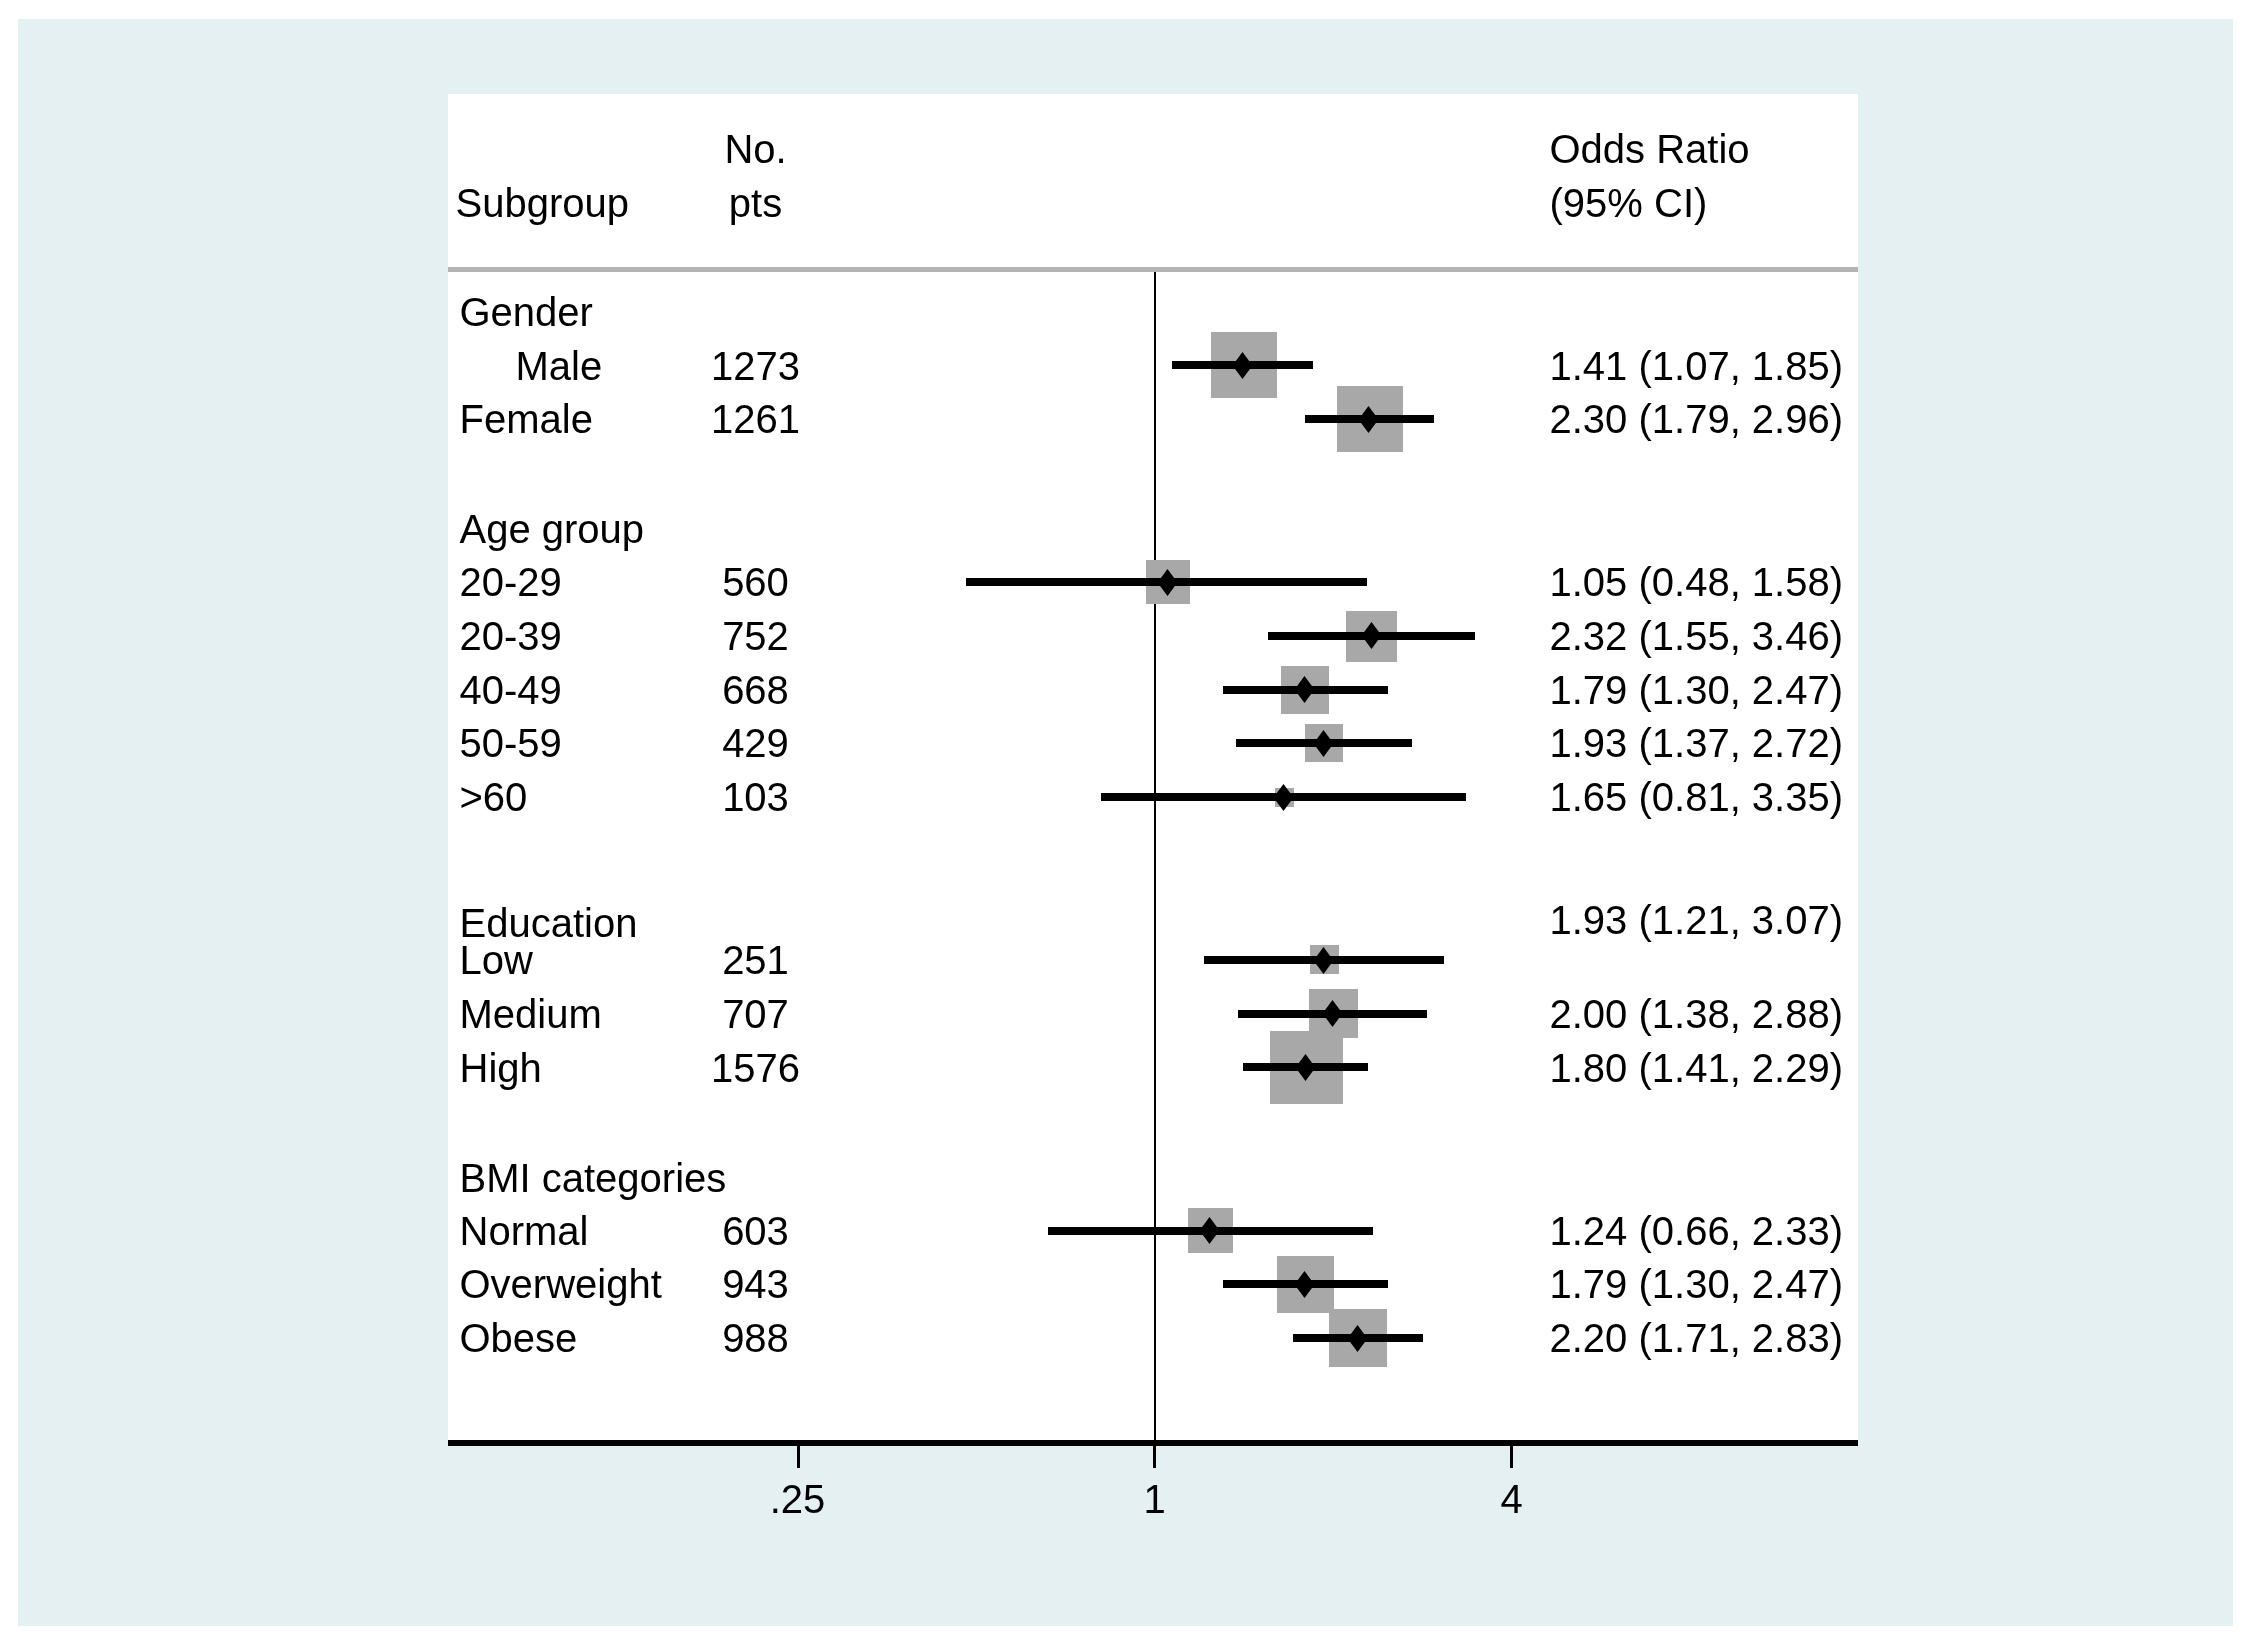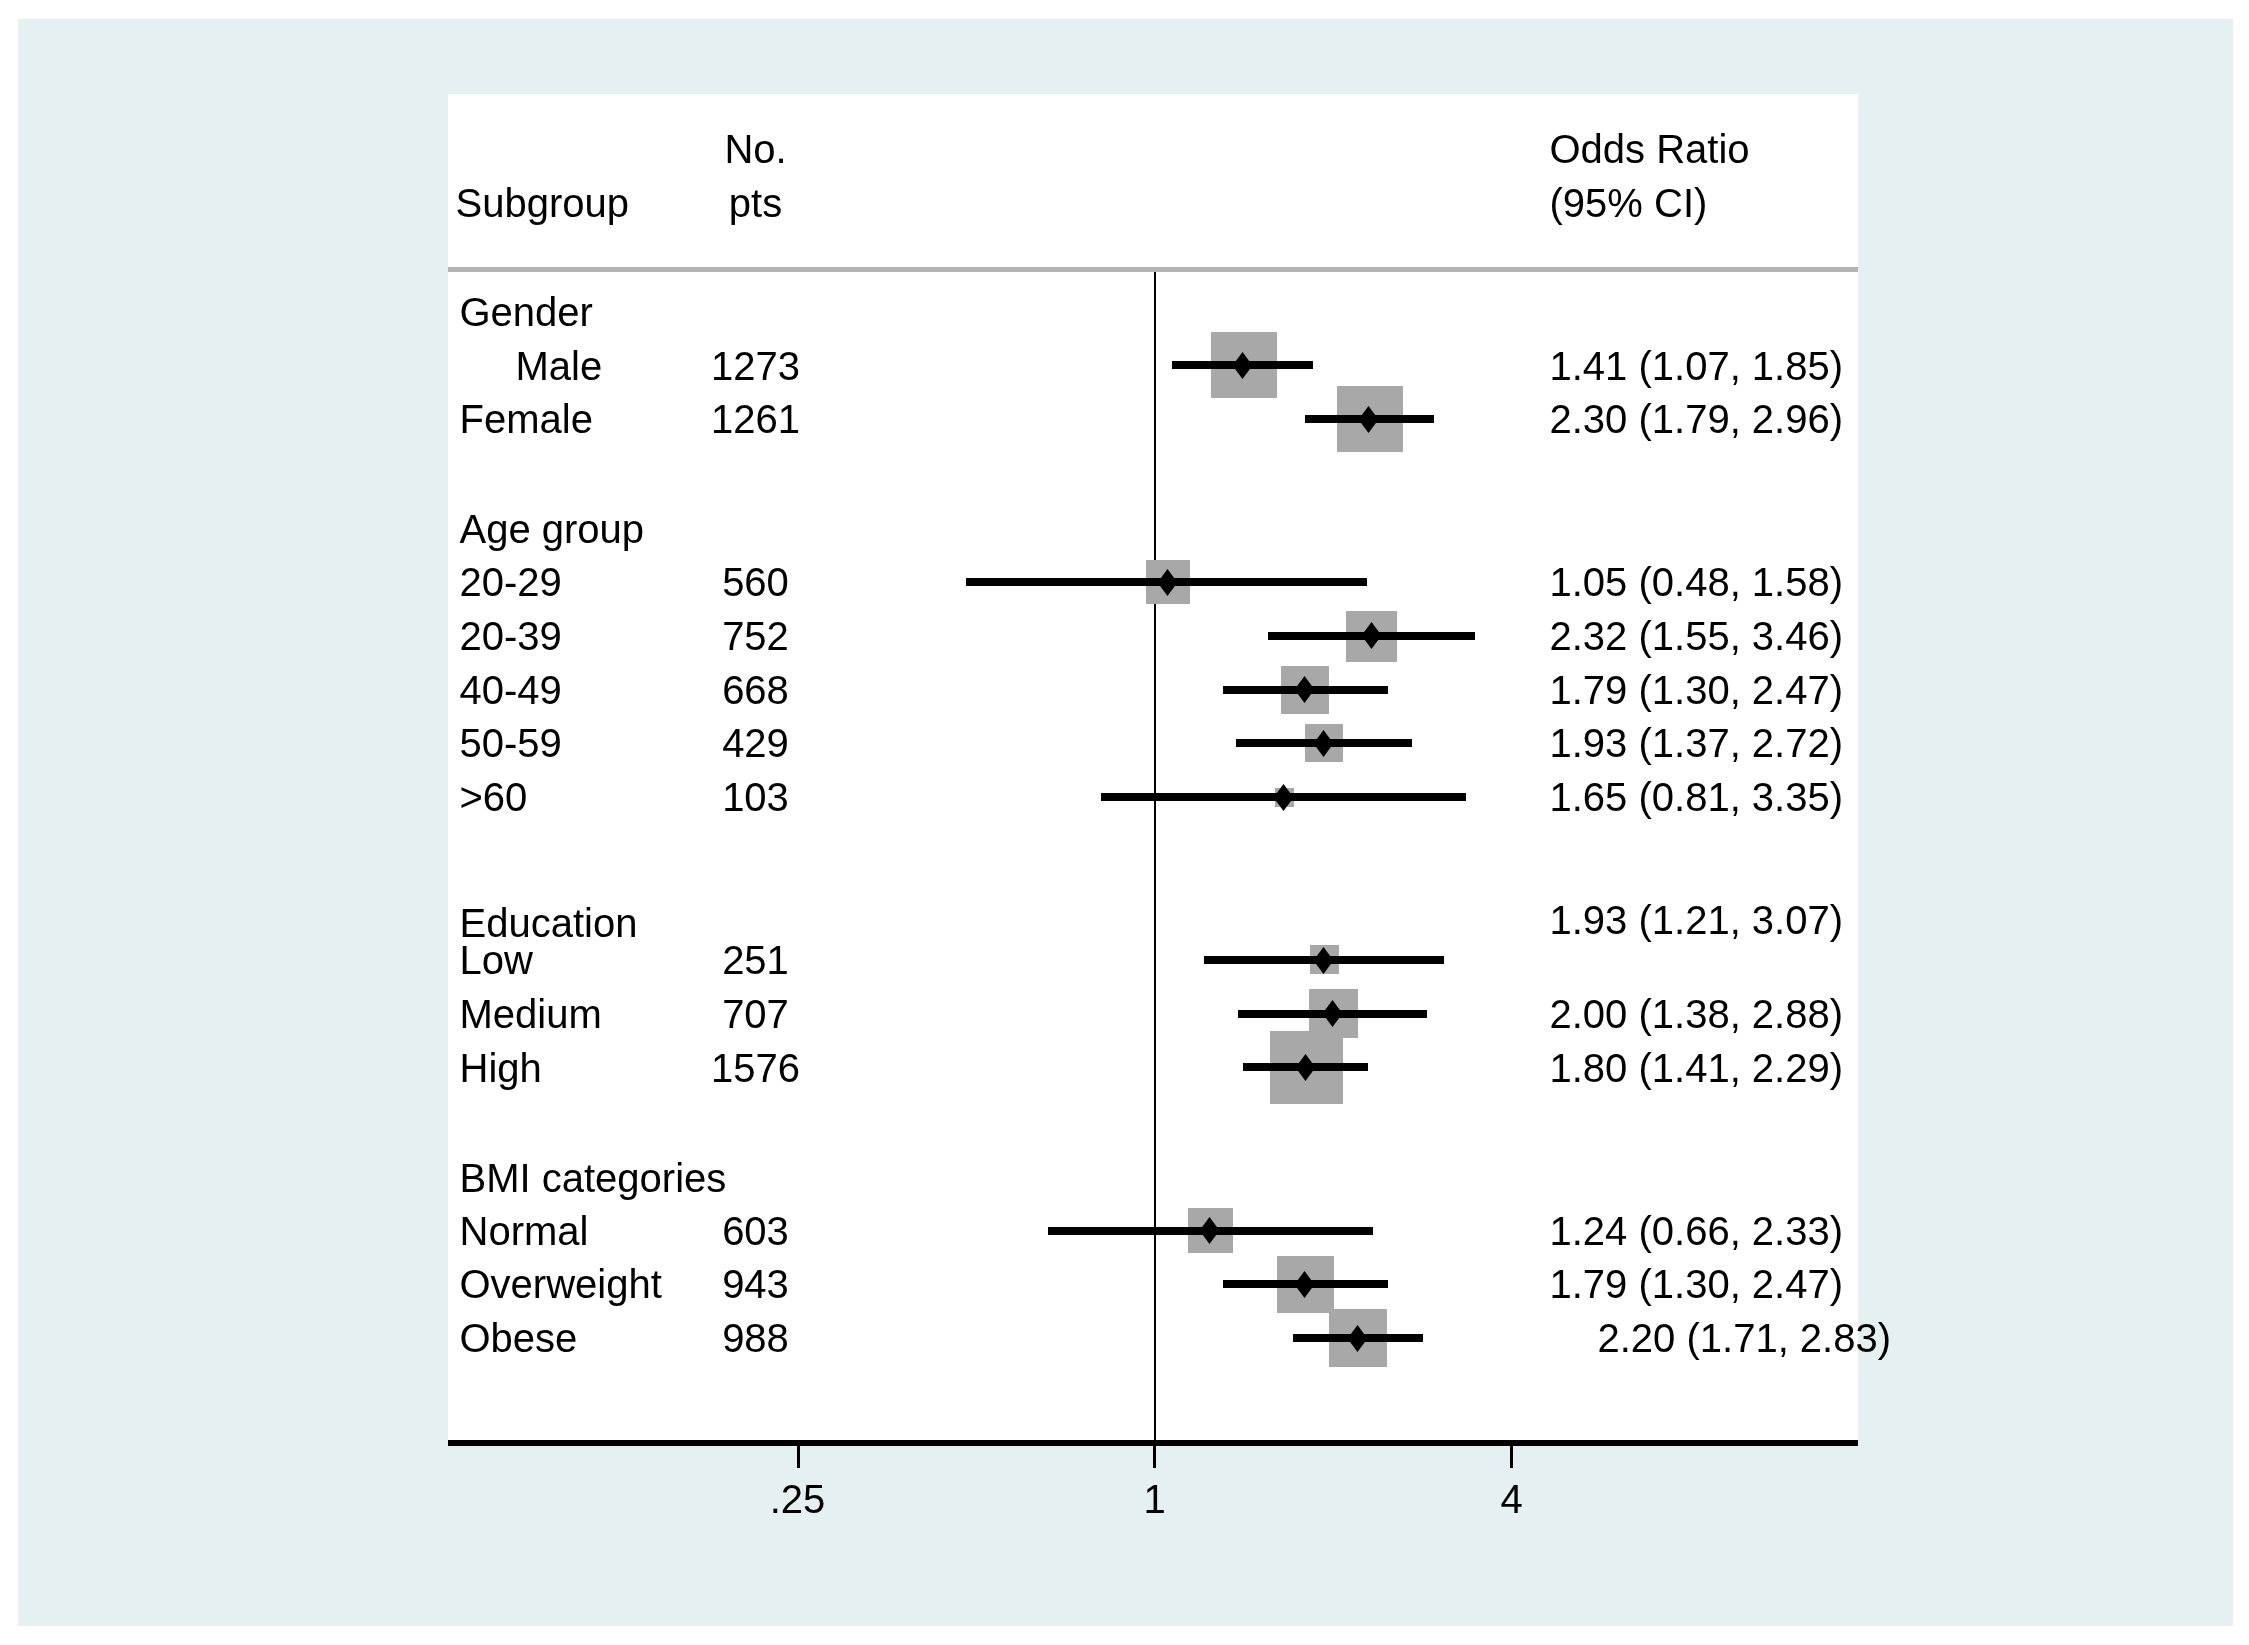--- a/index.html
+++ b/index.html
@@ -143,21 +143,21 @@
         <div class="txt center" style="left:671px;top:1240px;">943</div>
         <div class="weight-box" style="left:1259px;top:1237px;width:57px;height:57px;"></div>
         <div class="ci-line" style="left:1205px;top:1261px;width:165px;"></div>
         <div class="or-marker" style="left:1277px;top:1252px;"></div>
         <div class="txt" style="left:1532px;top:1240px;">1.79 (1.30, 2.47)</div>
         <div class="txt" style="left:442px;top:1294px;">Obese</div>
         <div class="txt center" style="left:671px;top:1294px;">988</div>
         <div class="weight-box" style="left:1311px;top:1290px;width:58px;height:58px;"></div>
         <div class="ci-line" style="left:1275px;top:1315px;width:130px;"></div>
         <div class="or-marker" style="left:1330px;top:1306px;"></div>
-        <div class="txt" style="left:1532px;top:1294px;margin-left:48px;">2.20 (1.71, 2.83)</div>
+        <div class="txt" style="left:1532px;top:1294px;">2.20 (1.71, 2.83)</div>
       </div>
     <div id="ticks">
         <div class="tick-mark" style="left:779px;"></div>
         <div class="tick-label" style="left:713px;">.25</div>
         <div class="tick-mark" style="left:1135px;"></div>
         <div class="tick-label" style="left:1070px;">1</div>
         <div class="tick-mark" style="left:1492px;"></div>
         <div class="tick-label" style="left:1427px;">4</div>
       </div>
   </div>

